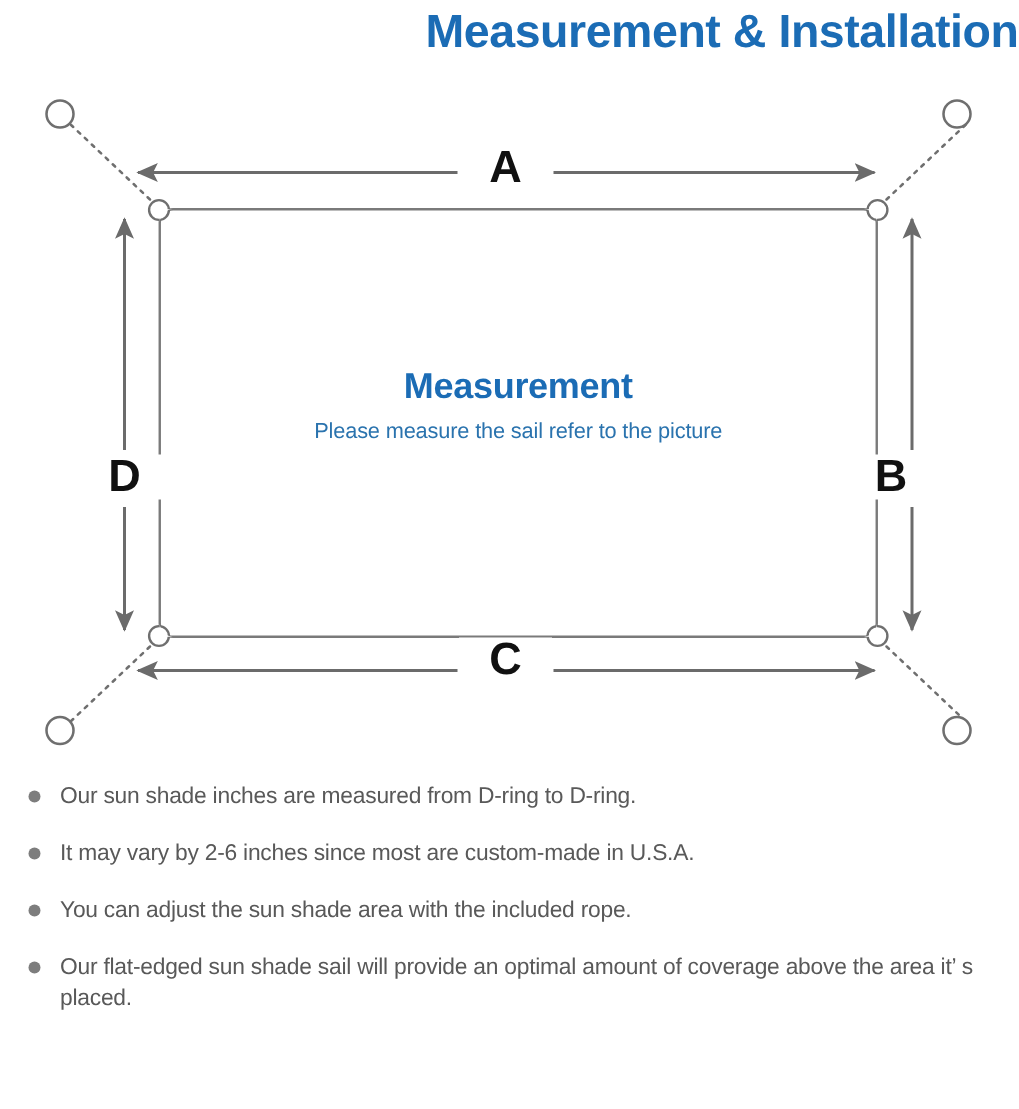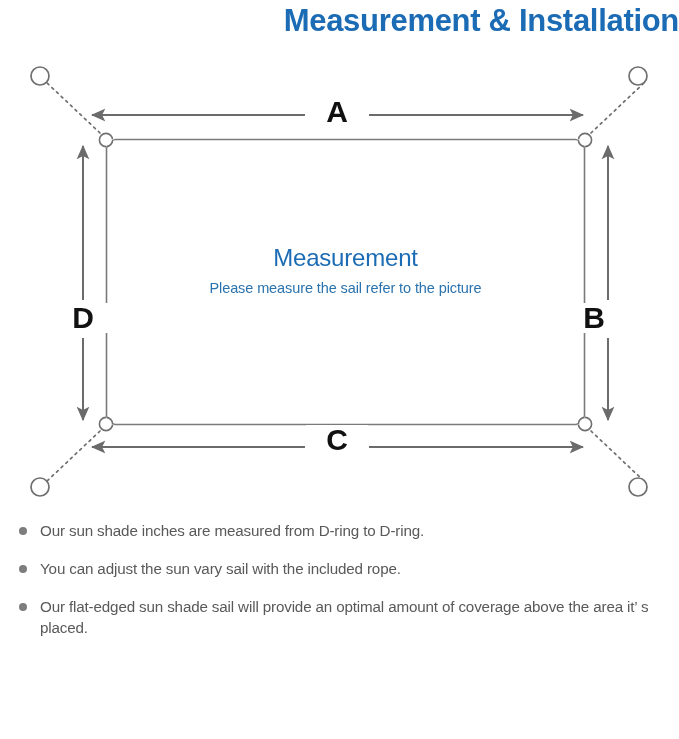--- a/index.html
+++ b/index.html
@@ -52,21 +52,21 @@
     position: absolute;
     left: 106px;
     top: 193px;
     width: 479px;
     text-align: center;
     pointer-events: none;
   }
   .sail-caption .sail-title {
     font-family: "Liberation Sans", sans-serif;
     font-size: 24px;
-    font-weight: normal;
+    font-weight: bold;
     color: #1b6cb5;
     line-height: 30px;
     letter-spacing: -0.2px;
   }
   .sail-caption .sail-sub {
     font-family: "Liberation Sans", sans-serif;
     font-size: 14.5px;
     font-weight: normal;
     color: #2a73ae;
     line-height: 22px;
@@ -185,19 +185,23 @@
   <div class="dim-letter dim-d">D</div>
 </div>
 
 <div class="notes">
   <div class="note-item">
     <span class="note-bullet"></span>
     <span>Our sun shade inches are measured from D-ring to D-ring.</span>
   </div>
   <div class="note-item">
     <span class="note-bullet"></span>
-    <span>You can adjust the sun vary sail with the included rope.</span>
+    <span>It may vary by 2-6 inches since most are custom-made in U.S.A.</span>
+  </div>
+  <div class="note-item">
+    <span class="note-bullet"></span>
+    <span>You can adjust the sun shade area with the included rope.</span>
   </div>
   <div class="note-item">
     <span class="note-bullet"></span>
     <span>Our flat-edged sun shade sail will provide an optimal amount of coverage above the area it’ s placed.</span>
   </div>
 </div>
 
 </body></html>

